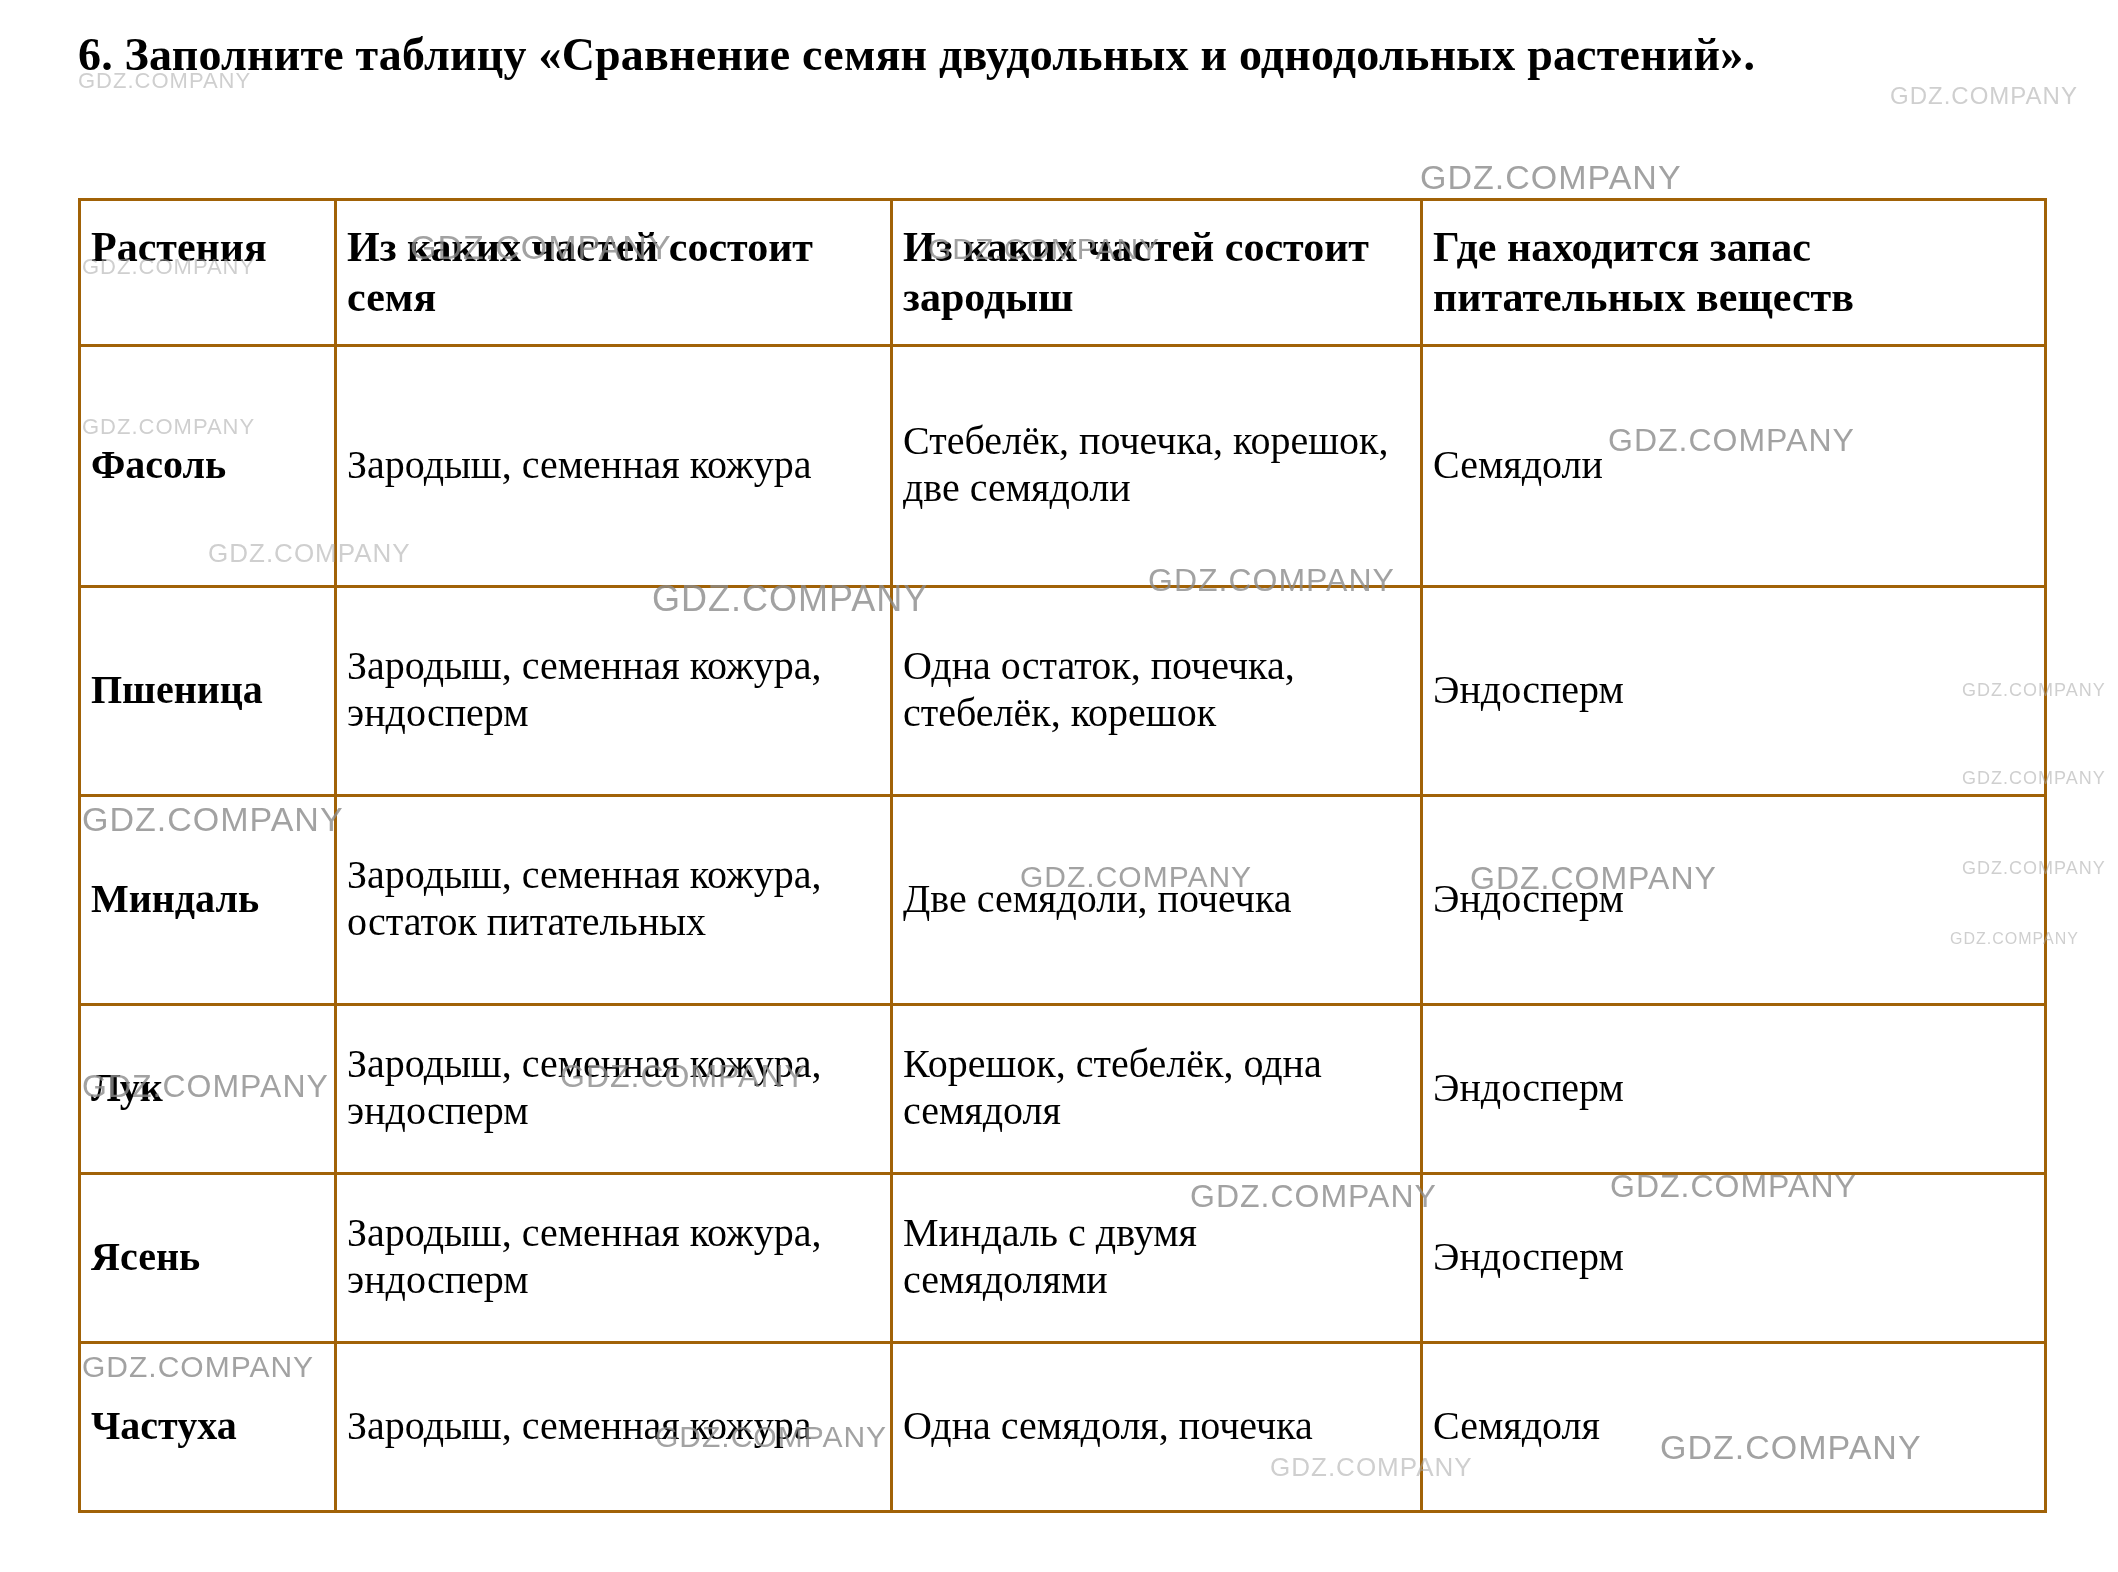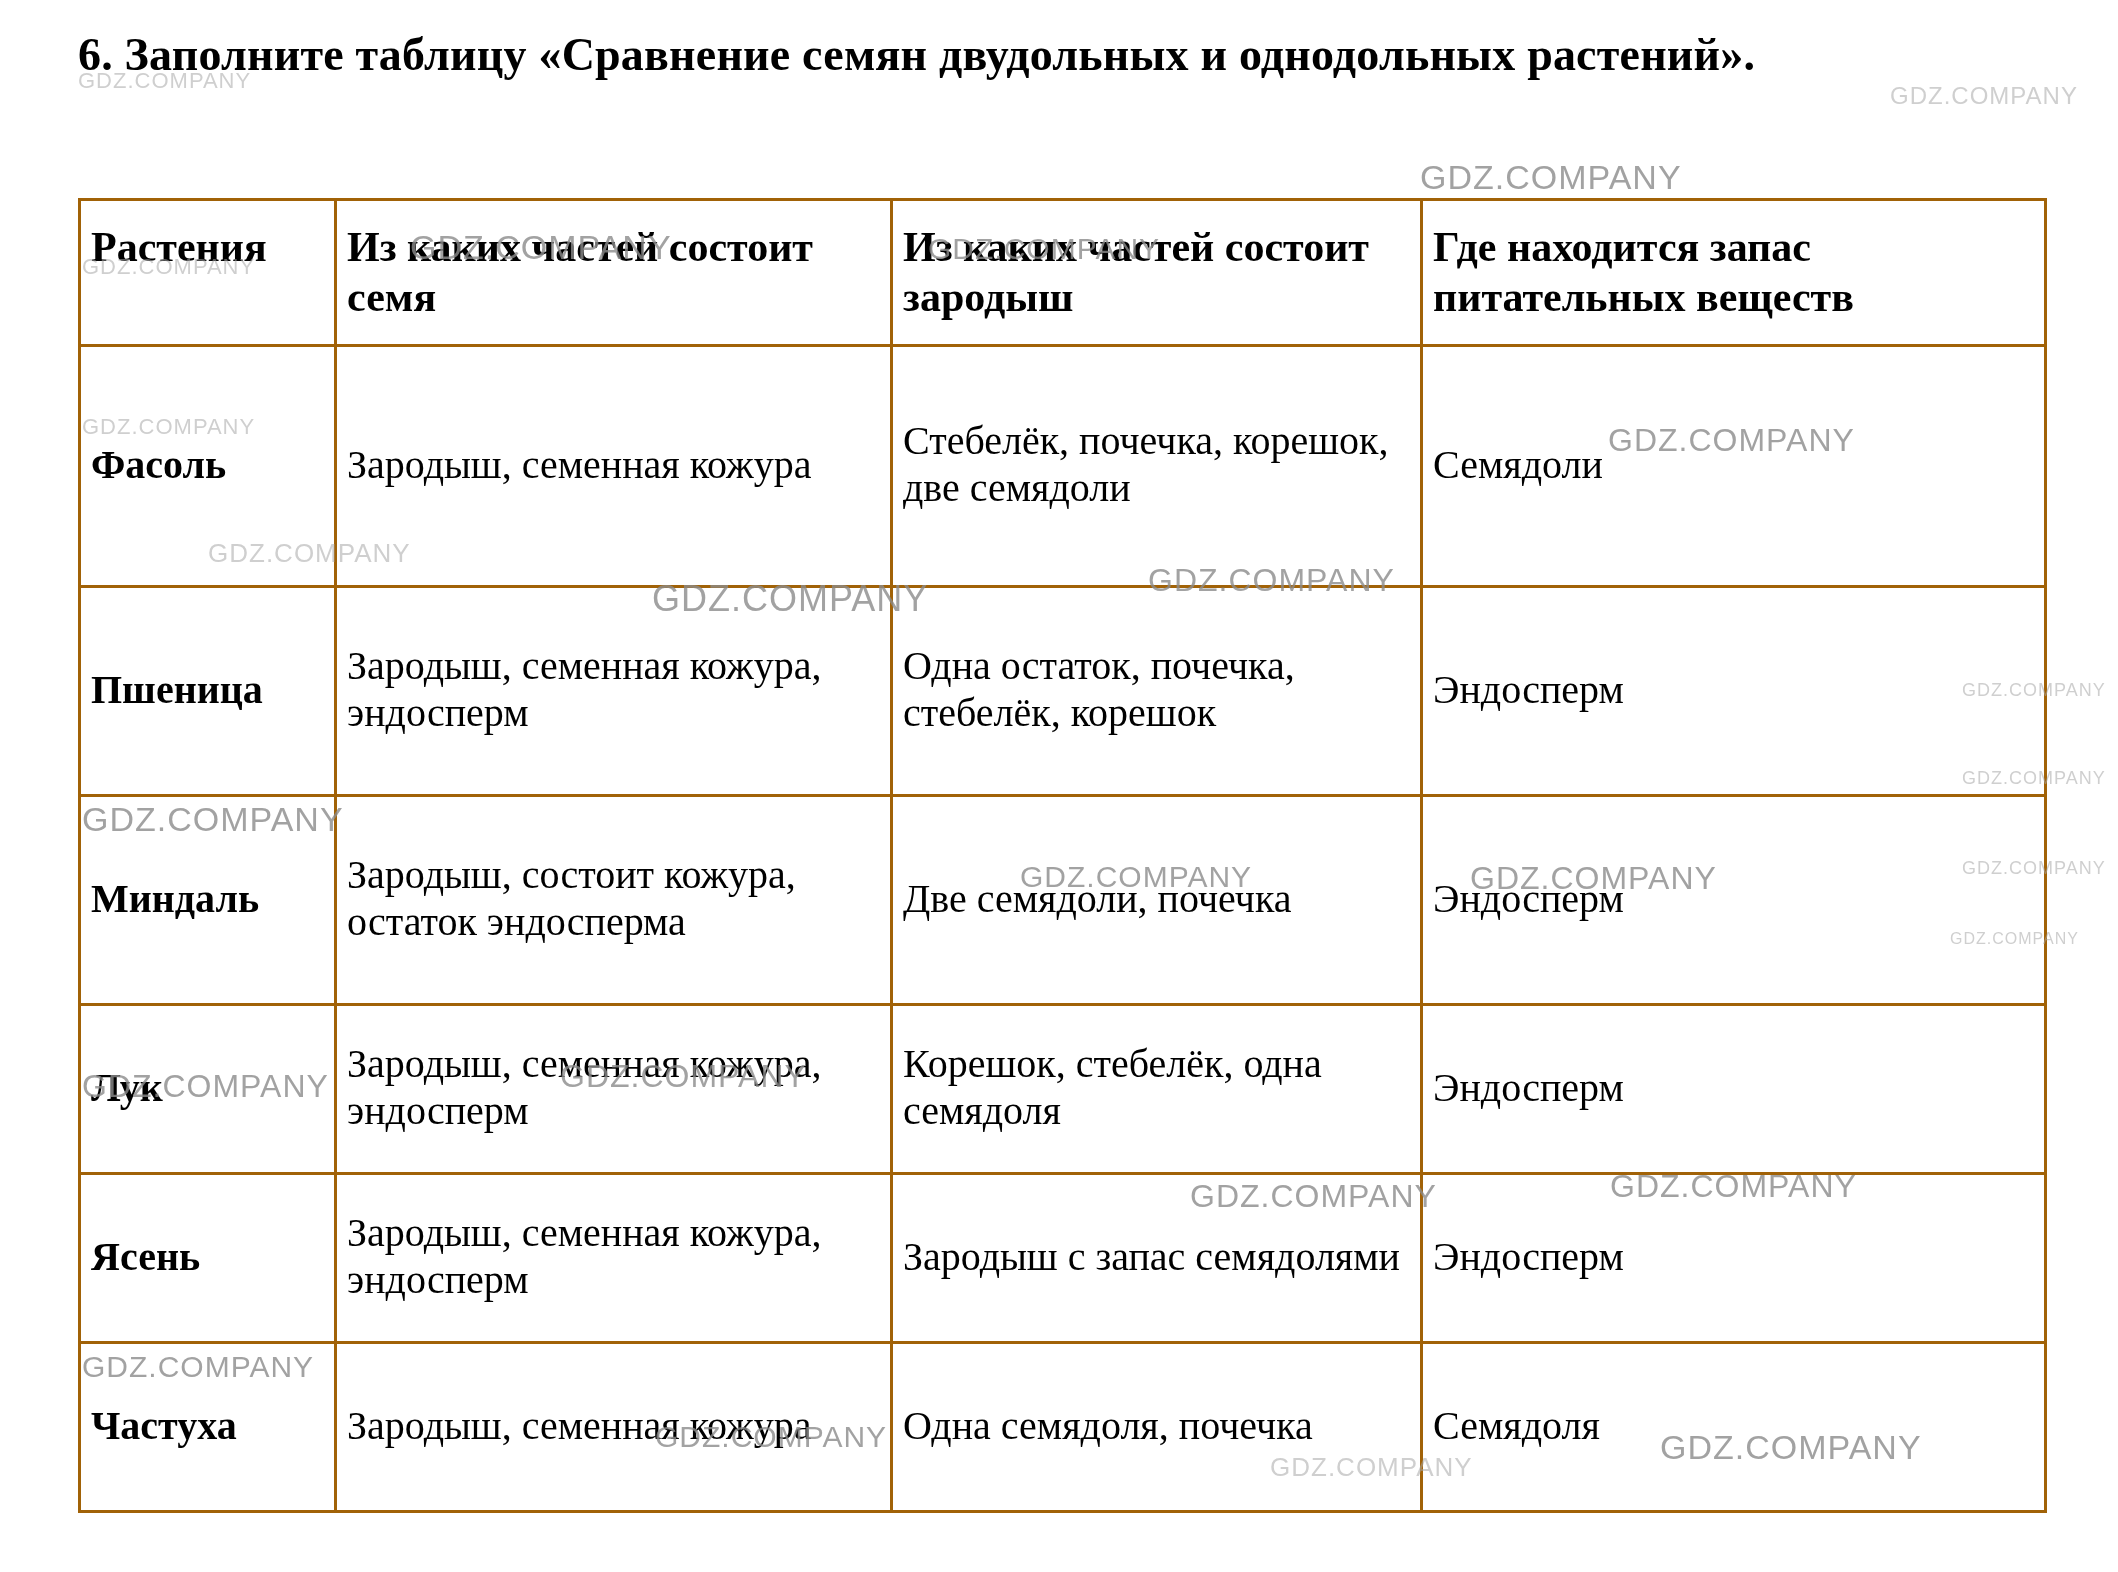--- a/index.html
+++ b/index.html
@@ -132,34 +132,34 @@
           <td class="cell">Семядоли</td>
         </tr>
         <tr class="r-wheat">
           <td class="plant">Пшеница</td>
           <td class="cell">Зародыш, семенная кожура, эндосперм</td>
           <td class="cell">Одна остаток, почечка, стебелёк, корешок</td>
           <td class="cell">Эндосперм</td>
         </tr>
         <tr class="r-almond">
           <td class="plant">Миндаль</td>
-          <td class="cell">Зародыш, состоит кожура, остаток эндосперма</td>
+          <td class="cell">Зародыш, семенная кожура, остаток питательных</td>
           <td class="cell">Две семядоли, почечка</td>
           <td class="cell">Эндосперм</td>
         </tr>
         <tr class="r-onion">
           <td class="plant">Лук</td>
           <td class="cell">Зародыш, семенная кожура, эндосперм</td>
           <td class="cell">Корешок, стебелёк, одна семядоля</td>
           <td class="cell">Эндосперм</td>
         </tr>
         <tr class="r-ash">
           <td class="plant">Ясень</td>
           <td class="cell">Зародыш, семенная кожура, эндосперм</td>
-          <td class="cell">Зародыш с запас семядолями</td>
+          <td class="cell">Миндаль с двумя семядолями</td>
           <td class="cell">Эндосперм</td>
         </tr>
         <tr class="r-alisma">
           <td class="plant">Частуха</td>
           <td class="cell">Зародыш, семенная кожура</td>
           <td class="cell">Одна семядоля, почечка</td>
           <td class="cell">Семядоля</td>
         </tr>
       </tbody>
     </table>

